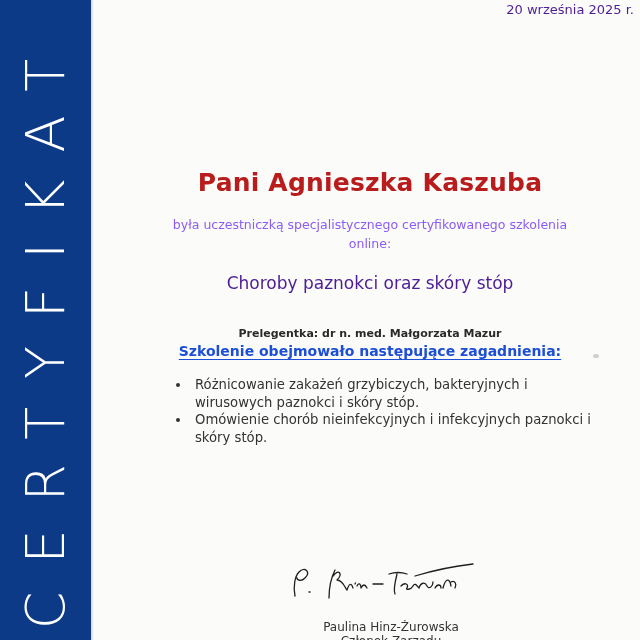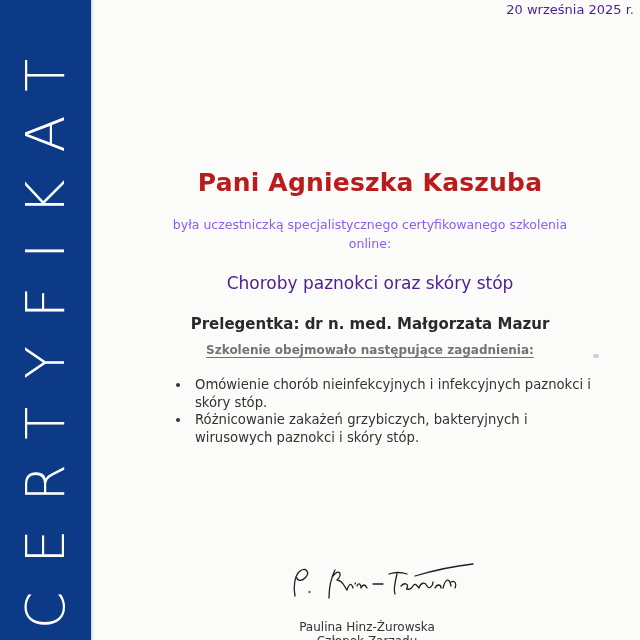--- a/index.html
+++ b/index.html
@@ -42,41 +42,41 @@
       top: 168px; font-size: 25px; font-weight: bold; color: #b91c1c;
       letter-spacing: 0.2px;
     }
     .intro {
       top: 215px; font-size: 12.5px; line-height: 19px; color: #8b5cf6;
     }
     .course {
       top: 240px; font-size: 17px; line-height: 23px; color: #4c1d95; margin-top: 32px;
     }
     .speaker {
-      top: 315px; font-size: 15px; font-weight: bold; color: #2a2a2a;
+      top: 327px; font-size: 11px; font-weight: bold; color: #2a2a2a;
     }
     .topics-heading {
-      top: 343px; font-size: 12px; font-weight: bold; color: #737373;
+      top: 343px; font-size: 14px; font-weight: bold; color: #1d4ed8;
       text-decoration: underline; text-underline-offset: 3px;
     }
     .topics {
       position: absolute; left: 175px; top: 376px; width: 420px;
       margin: 0; padding: 0; list-style: none;
       font-size: 13.2px; line-height: 17.6px; color: #333;
     }
     .topics li { position: relative; padding-left: 20px; }
     .topics li::before {
       content: ""; position: absolute; left: 1px; top: 7px;
       width: 4px; height: 4px; border-radius: 50%; background: #333;
     }
     .signature {
       position: absolute; left: 285px; top: 562px; width: 190px; height: 40px;
     }
     .signer {
-      position: absolute; left: 242px; width: 250px; text-align: center;
+      position: absolute; left: 266px; width: 250px; text-align: center;
       font-size: 12px; color: #333;
     }
     .signer-name { top: 620px; }
     .signer-role { top: 634px; }
     .speck {
       position: absolute; left: 593px; top: 354px; width: 6px; height: 4px;
       border-radius: 50%; background: #cfcfcf;
     }
   </style>
 </head>
@@ -95,22 +95,22 @@
 
 <div class="content course">
   <div>Choroby paznokci oraz skóry stóp</div>
 </div>
 
 <div class="content speaker">Prelegentka: dr n. med. Małgorzata Mazur</div>
 
 <div class="content topics-heading">Szkolenie obejmowało następujące zagadnienia:</div>
 
 <ul class="topics">
+  <li>Różnicowanie zakażeń grzybiczych, bakteryjnych i wirusowych paznokci i skóry stóp.</li>
   <li>Omówienie chorób nieinfekcyjnych i infekcyjnych paznokci i skóry stóp.</li>
-  <li>Różnicowanie zakażeń grzybiczych, bakteryjnych i wirusowych paznokci i skóry stóp.</li>
 </ul>
 
 <div class="speck"></div>
 
 <svg class="signature" viewBox="0 0 190 40">
   <g fill="none" stroke="#1f1f1f" stroke-width="1.3" stroke-linecap="round" stroke-linejoin="round">
     <path d="M10 34 C8 24, 10 14, 14 10 C20 4, 26 10, 20 16 C16 20, 12 18, 12 16"></path>
     <path d="M24 30 l1 0"></path>
     <path d="M44 36 C44 26, 46 16, 50 8 M48 14 C54 6, 58 12, 52 18 M52 18 C58 18, 60 26, 62 28 C64 22, 66 20, 68 26 M70 22 l0.5 -1 M72 24 C74 20, 76 22, 76 26 C78 22, 80 22, 82 26"></path>
     <path d="M88 22 l10 0"></path>

